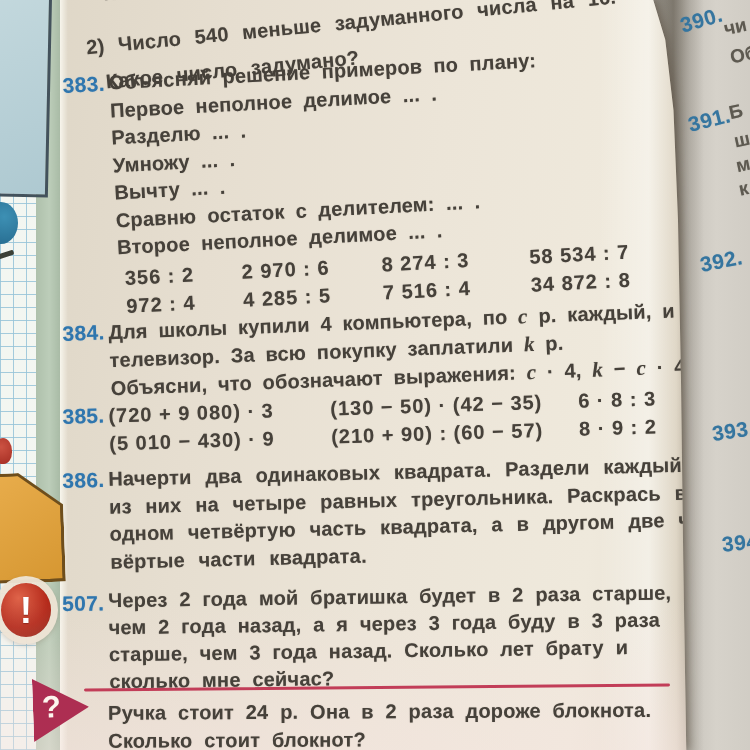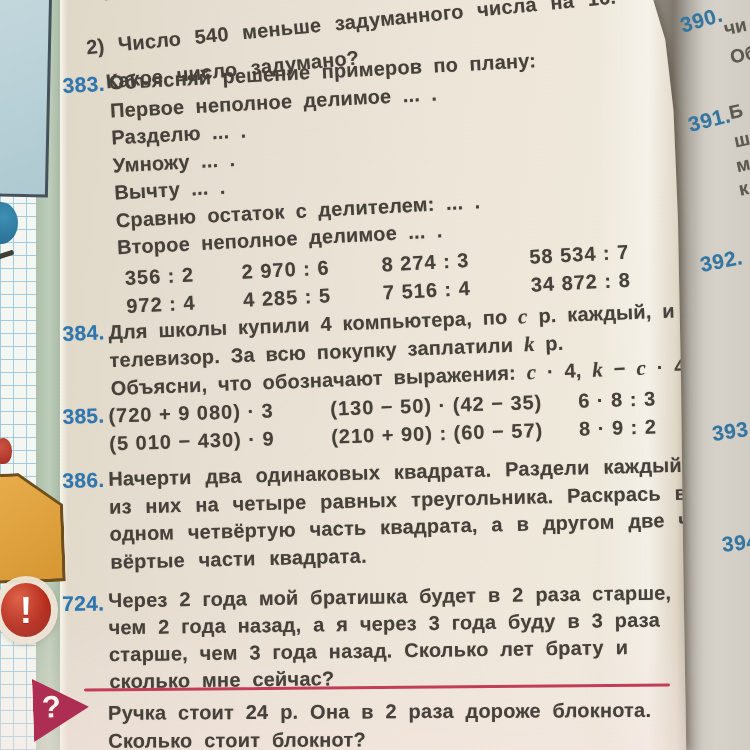--- a/index.html
+++ b/index.html
@@ -202,21 +202,21 @@
       <span class="tnum">386.</span>
       <div class="tbody">
             <div class="tline">Начерти два одинаковых квадрата. Раздели каждый</div>
             <div class="tline">из них на четыре равных треугольника. Раскрась в</div>
             <div class="tline">одном четвёртую часть квадрата, а в другом две чет-</div>
             <div class="tline">вёртые части квадрата.</div>
           </div>
     </section>
 
     <section class="task t387">
-      <span class="tnum">724.</span>
+      <span class="tnum">507.</span>
       <div class="tbody">
             <div class="tline">Через 2 года мой братишка будет в 2 раза старше,</div>
             <div class="tline">чем 2 года назад, а я через 3 года буду в 3 раза</div>
             <div class="tline">старше, чем 3 года назад. Сколько лет брату и</div>
             <div class="tline">сколько мне сейчас?</div>
           </div>
     </section>
 
     <div class="red-line"></div>
     <div class="arrow-q">

